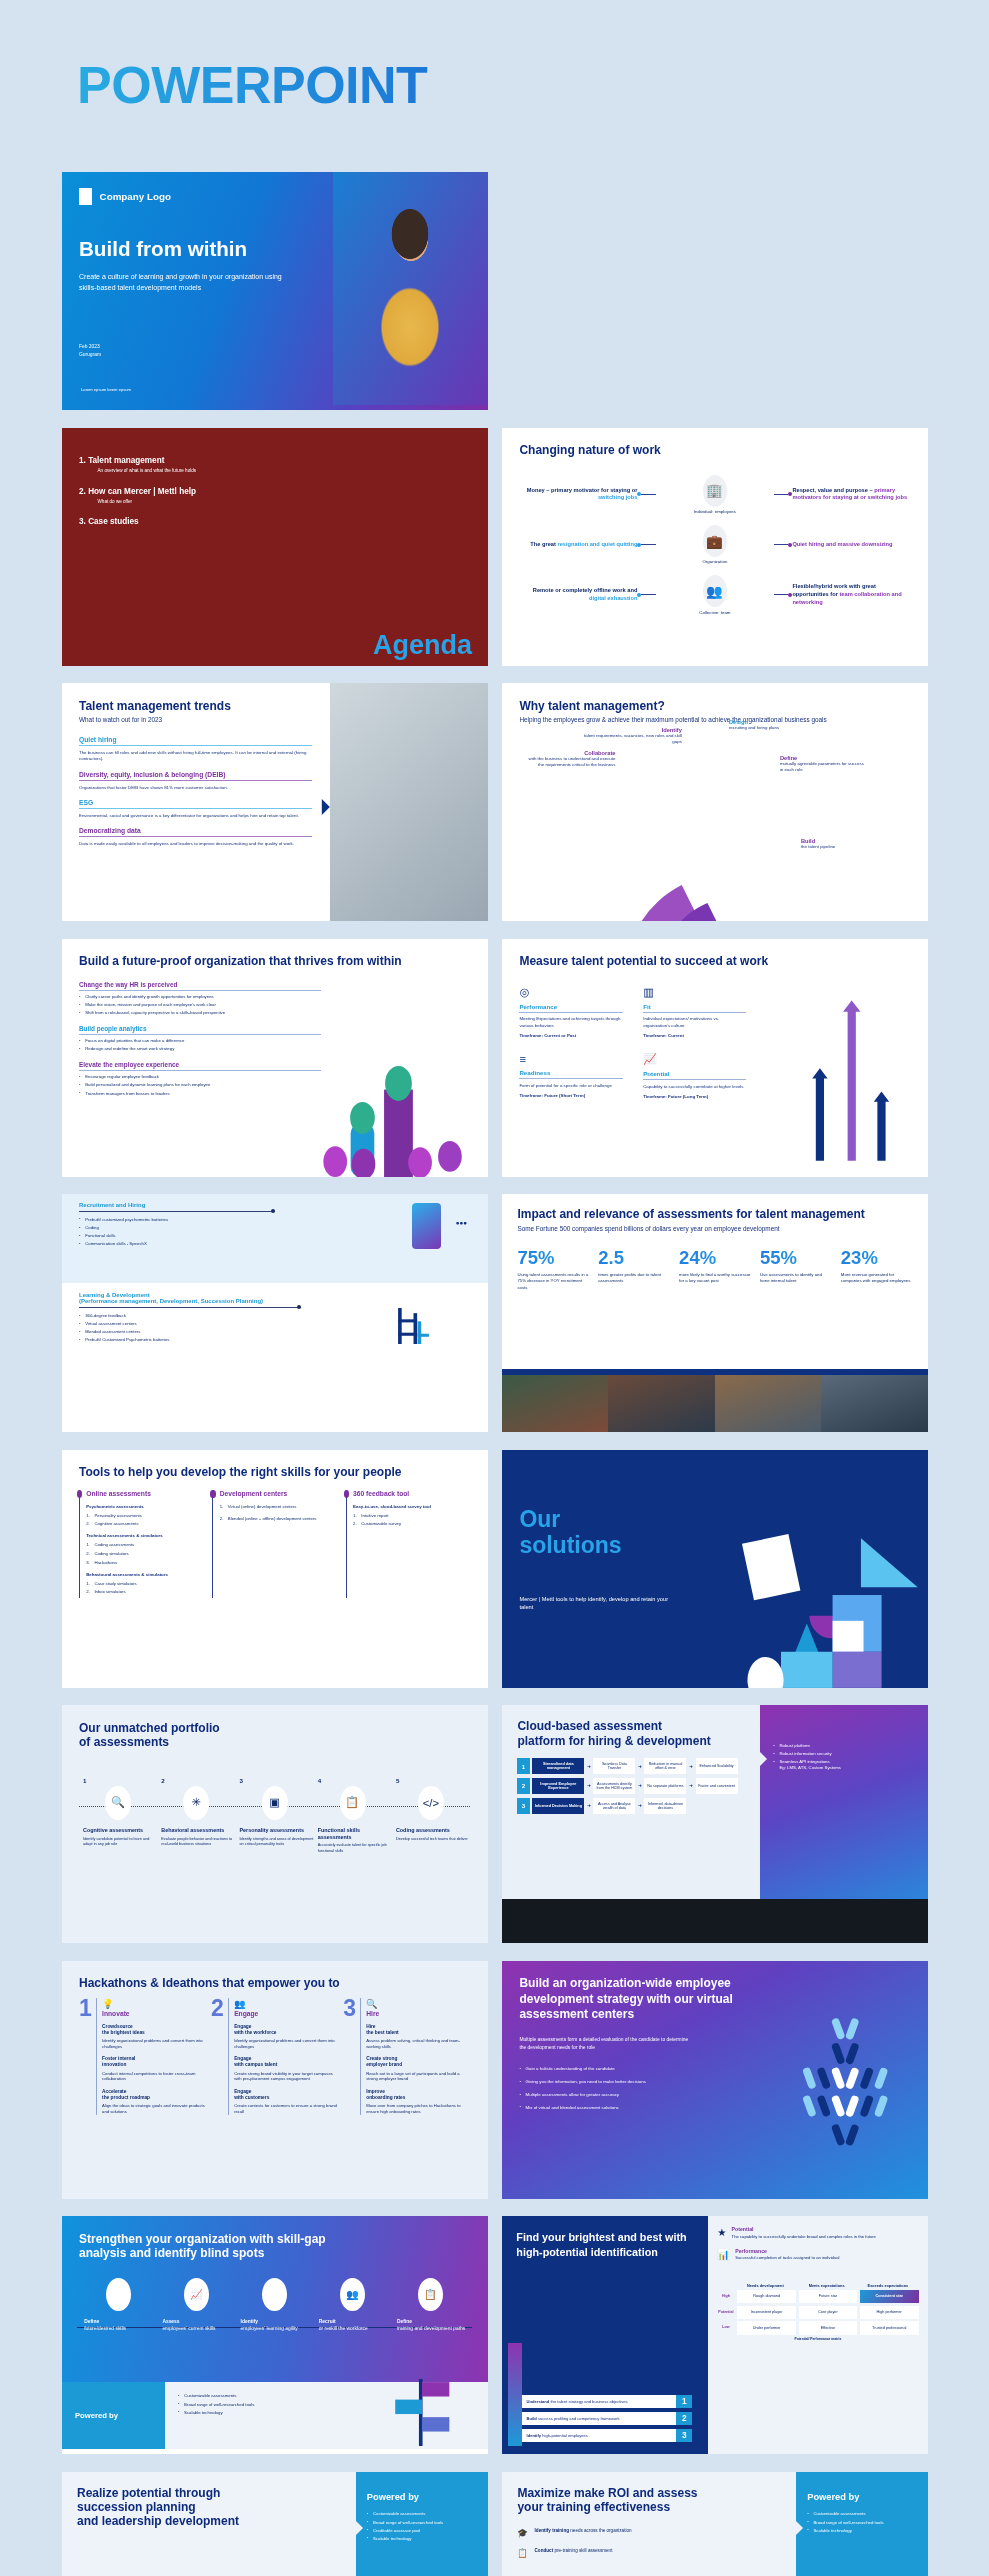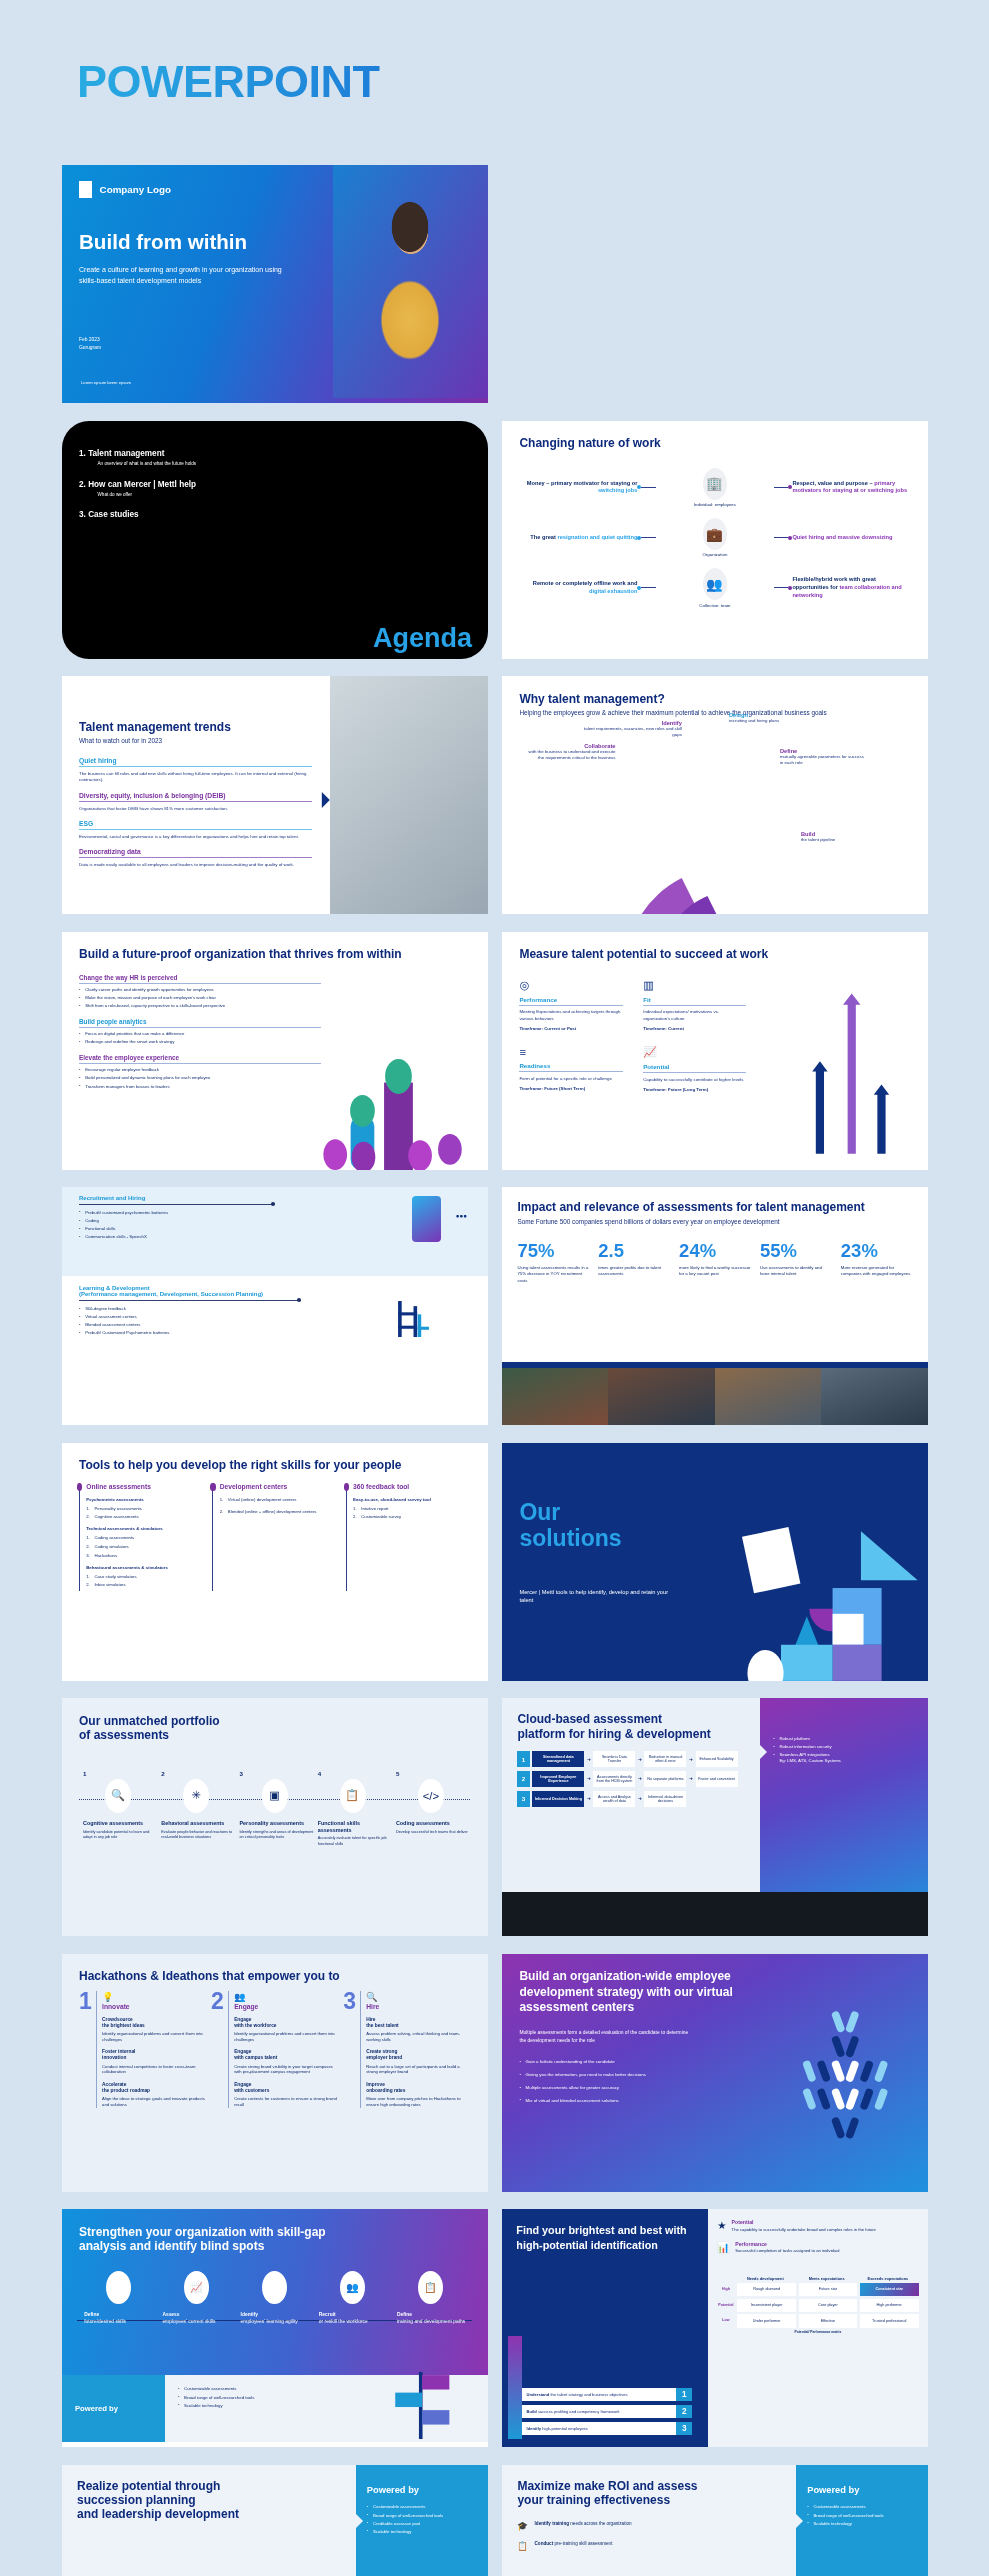--- a/index.html
+++ b/index.html
@@ -5,21 +5,21 @@
   * { box-sizing: border-box; margin:0; padding:0; }
   html,body { background:#d5e3f0; }
   body {
     width:989px; min-height:3552px;
     font-family:"Liberation Sans", sans-serif;
     color:#0d2a6b;
     position:relative;
   }
   .page-title { padding:59px 0 0 77px; }
   .page-title h1 {
-    font-size:45px; font-weight:bold; letter-spacing:-0.5px; line-height:1.0;
+    font-size:52px; font-weight:bold; letter-spacing:-0.5px; line-height:1.0;
     background:linear-gradient(90deg,#29abe2 0%,#1a6fd4 45%,#3f51c8 68%,#8e3fb0 100%);
     -webkit-background-clip:text; background-clip:text; color:transparent;
   }
   .page-title h2 {
     font-size:47px; font-weight:bold; letter-spacing:-0.5px; line-height:1.0;
     color:#0d2a7b; margin-top:4.1px;
   }
 
   .deck { margin:61px 0 0 0; display:flex; flex-direction:column; gap:17.5px; align-items:center; }
   .row { display:flex; gap:14.4px; width:866px; }
@@ -52,42 +52,42 @@
   .woman {
     position:absolute; right:0; top:0; width:155px; height:233px;
     background:
       radial-gradient(ellipse 30px 41px at 77px 62px,#3a2a24 0%,#3a2a24 60%,transparent 62%),
       radial-gradient(ellipse 24px 31px at 78px 67px,#d8a882 0%,#d8a882 70%,transparent 72%),
       radial-gradient(ellipse 46px 62px at 77px 155px,#e8b84d 0%,#e0a93c 60%,transparent 64%),
       linear-gradient(120deg,#1a7fd0,#6a35b5);
   }
 
   
-  .s-agenda { background:#000000; color:#fff;border-radius:27px; }
+  .s-agenda { background:#7f1d1d; color:#fff; }
   .ag-item { margin-bottom:13.4px; }
   .ag-num { font-size:8.2px; font-weight:bold; }
   .ag-sub { font-size:4.6px; margin:3.1px 0 0 18.5px; }
   .agenda-word { position:absolute; right:15.5px; bottom:4.1px; font-size:27px; font-weight:bold; color:#29a3e8; }
 
   
   .cn-row { display:flex; align-items:center; margin-top:3.1px; }
   .cn-left { width:118px; text-align:right; font-size:5.7px; font-weight:bold; line-height:1.35; }
   .cn-right { width:118px; text-align:left; font-size:5.7px; font-weight:bold; line-height:1.35; }
   .cn-mid { width:118px; text-align:center; position:relative; }
   .cn-icon { width:24px; height:32px; margin:0 auto; border-radius:50%; background:#eef0f4;
              display:flex; align-items:center; justify-content:center; font-size:13.4px; }
   .cn-cap { font-size:4.4px; margin-top:2.1px; }
   .cn-line { height:1px; background:#2f3f8f; flex:1; position:relative; }
   .dot { width:4.1px; height:4.1px; border-radius:50%; display:inline-block; }
   .dot.b { background:#29a3e8; } .dot.p { background:#7a2f9e; }
   .c-blue { color:#29a3e8; } .c-purple { color:#8a34b5; }
 
   
   .two-col { display:flex; height:100%; }
-  .trend-l { flex:0 0 268px; padding:15.5px 17.5px;margin-top:28px; }
+  .trend-l { flex:0 0 268px; padding:15.5px 17.5px; }
   .trend-r { flex:1; background:linear-gradient(140deg,#cfd8dd,#9aa7b2); position:relative; }
   .trend-r:after { content:""; position:absolute; left:0; top:52%; width:0;height:0;
      border-top:8.2px solid transparent; border-bottom:8.2px solid transparent; border-left:8.2px solid #0d3180;
      transform:translate(-8.2px,-50%); }
 
   
   .fan { position:absolute; left:118px; bottom:-57px; width:216px; height:155px; }
 
   
   .eggs { position:absolute; right:10.3px; bottom:0; width:155px; height:144px; }

